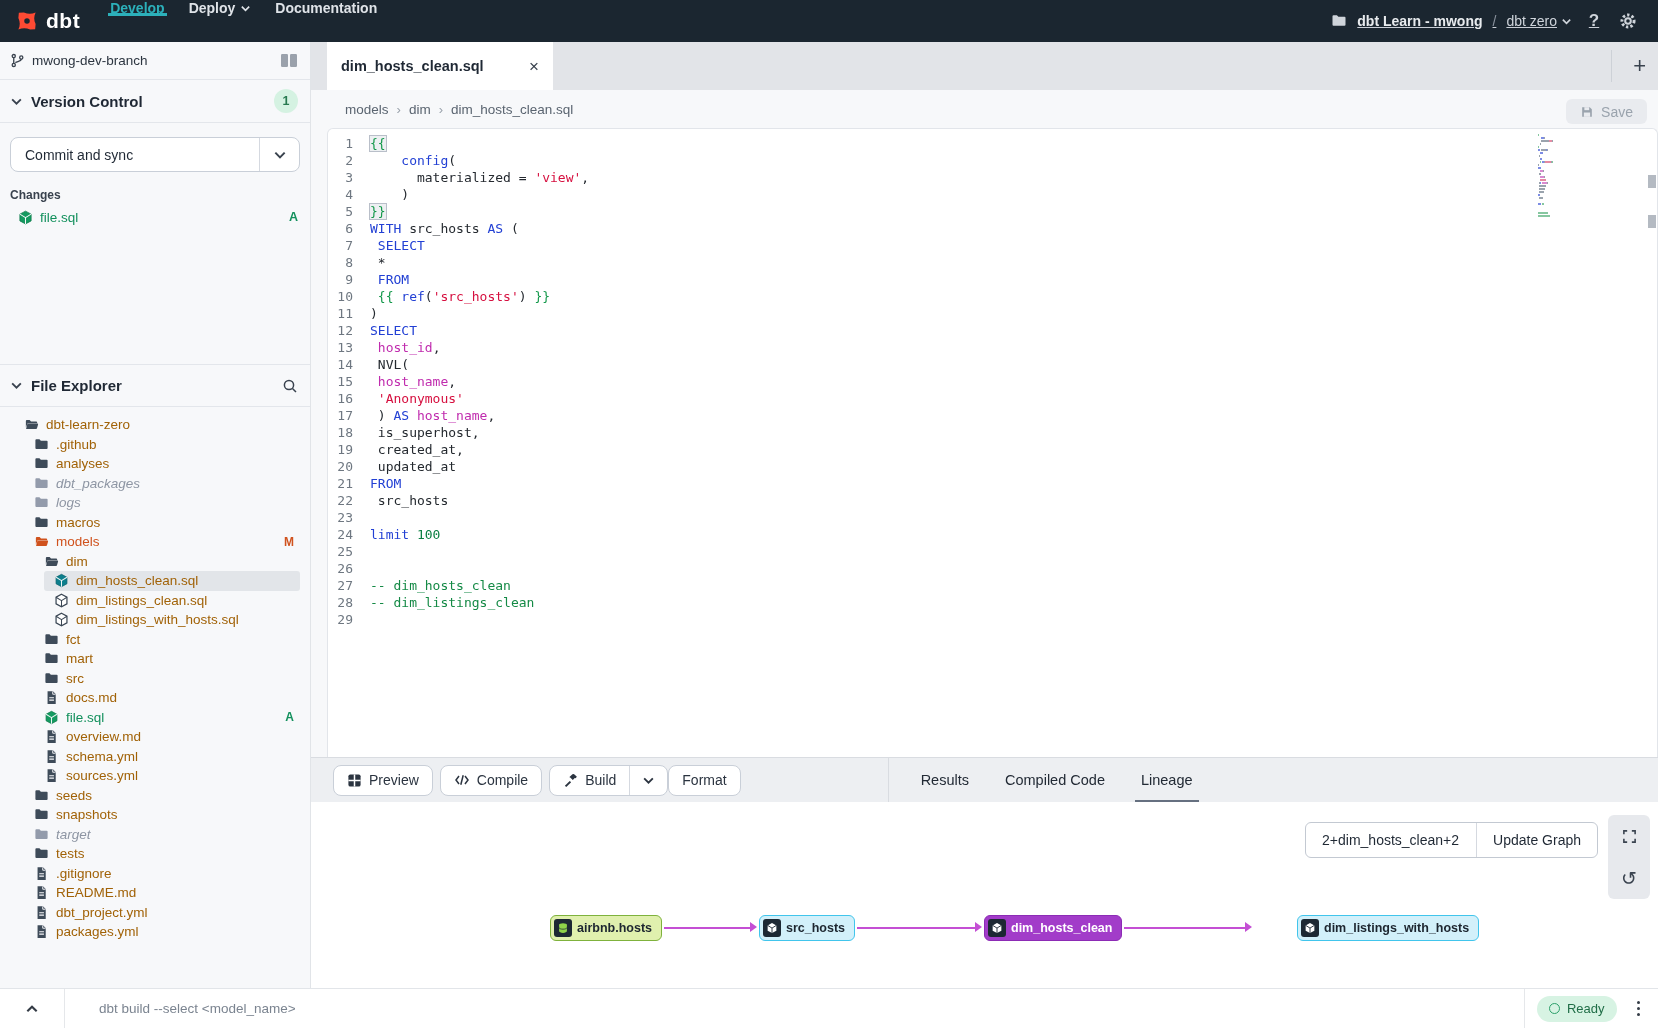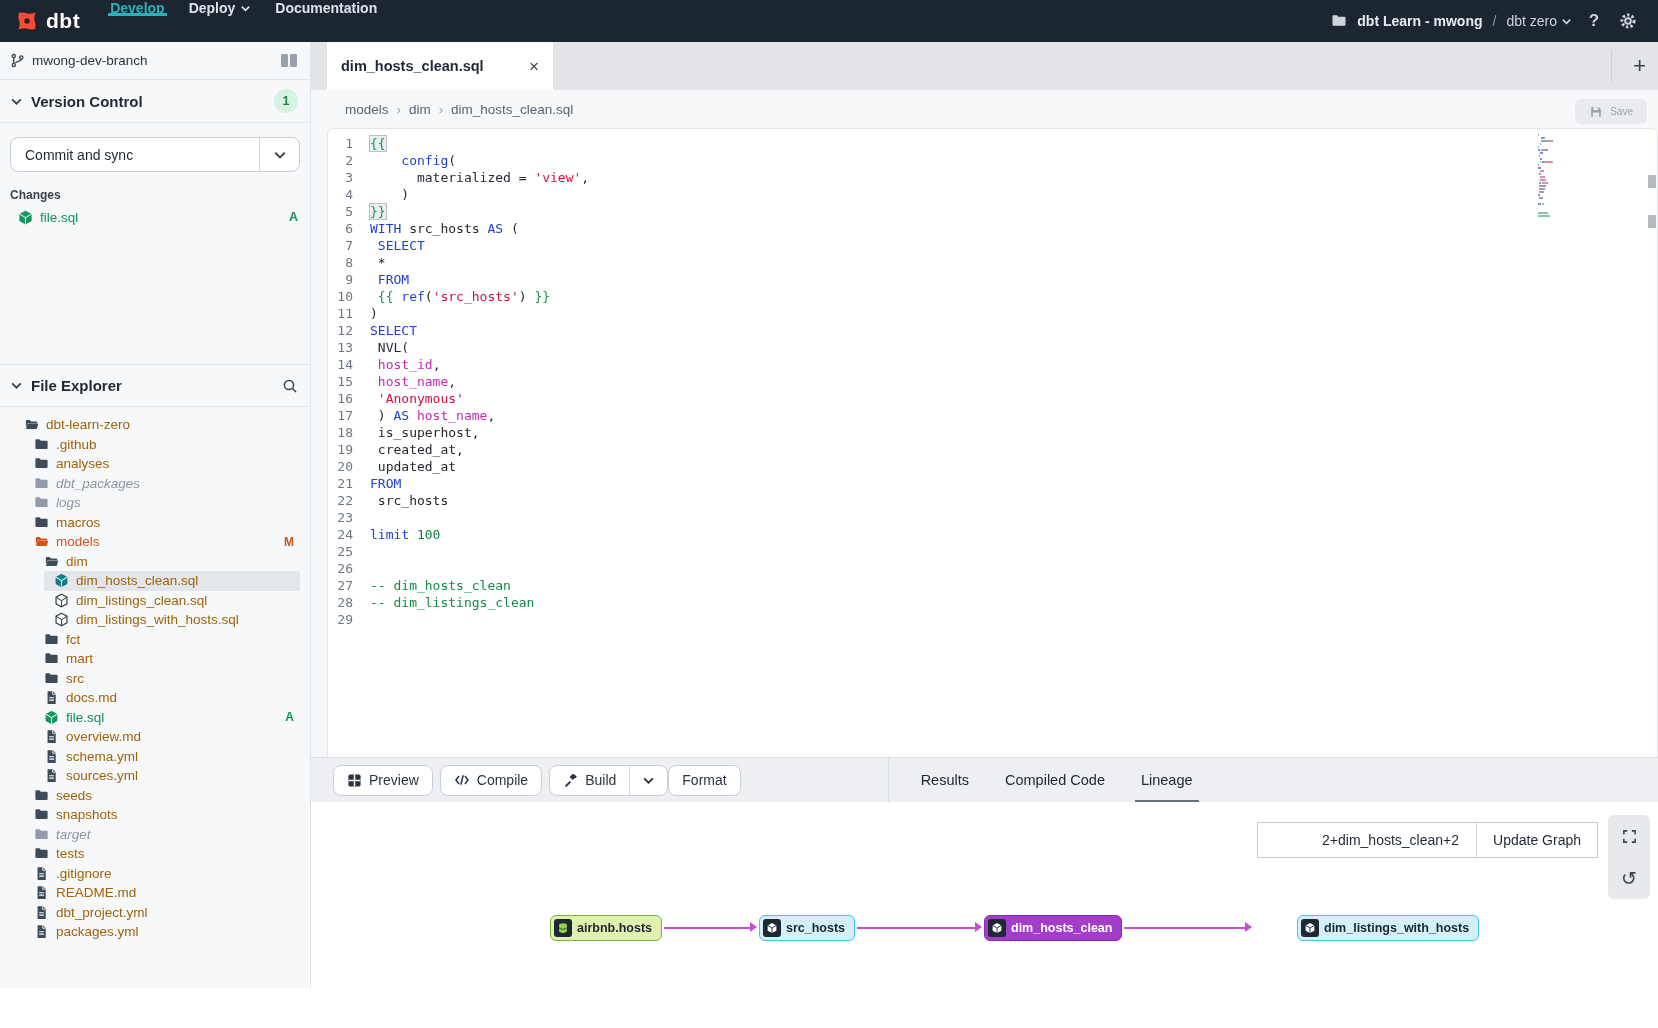--- a/index.html
+++ b/index.html
@@ -8,21 +8,21 @@
 
   
   .topnav { position:absolute; left:0; top:0; width:1658px; height:42px; background:#1b2630; display:flex; align-items:stretch; }
   .logo { display:flex; align-items:center; gap:6px; padding:0 18px 0 14px; }
   .logo-mark { width:26px; height:26px; }
   .logo-text { color:#fff; font-weight:bold; font-size:21px; letter-spacing:0.5px; }
   .nav-items { display:flex; align-items:flex-start; }
   .nav-item { display:flex; align-items:center; gap:5px; padding:0 12px; color:#dfe3e8; font-size:14px; font-weight:bold; cursor:pointer; position:relative; }
   .nav-item.active { color:#2cb0ba; }
   .nav-item.active::after { content:""; position:absolute; left:10px; right:10px; bottom:0; height:3px; background:#2cb0ba; }
-  .nav-right { margin-left:auto; display:flex; align-items:center; gap:10px; padding-right:18px; color:#c9ced6; font-size:14px; }
+  .nav-right { margin-left:auto; display:flex; align-items:center; gap:10px; padding-right:18px; color:#c9ced6; font-size:14px;text-decoration:underline; }
   .nav-project { color:#e8ebee; font-weight:bold; }
   .nav-slash { color:#8b939e; }
   .nav-env { color:#cfd4db; display:flex; align-items:center; gap:4px; }
   .icon-btn { display:flex; align-items:center; justify-content:center; width:24px; height:24px; cursor:pointer; }
 
   
   .sidebar { position:absolute; left:0; top:42px; width:311px; height:946px; background:#f7f8fa; border-right:1px solid #e1e4e8; font-size:13.5px; }
   .sb-row { display:flex; align-items:center; }
   .branch-row { height:38px; padding:0 12px 0 10px; border-bottom:1px solid #e3e6eb; color:#2c3540; gap:7px; }
   .branch-row .grow { flex:1; }
@@ -51,21 +51,21 @@
   .main { position:absolute; left:311px; top:42px; width:1347px; height:946px; background:#f7f8fa; }
   .tabbar { position:absolute; left:0; top:0; width:100%; height:48px; background:#e2e4e8; display:flex; align-items:stretch; }
   .tab { margin-left:16px; width:226px; background:#fff; display:flex; align-items:center; padding:0 14px; gap:10px; }
   .tab-title { flex:1; font-size:14.5px; font-weight:bold; color:#1f2834; }
   .tab-close { color:#39424e; font-size:17px; cursor:pointer; line-height:1; }
   .tab-plus { position:absolute; right:12px; top:0; height:48px; display:flex; align-items:center; color:#39424e; font-size:22px; cursor:pointer; }
   .tab-div { position:absolute; right:46px; top:8px; height:32px; width:1px; background:#cdd1d7; }
   .edheader { position:absolute; left:0; top:48px; width:100%; height:38px; display:flex; align-items:center; }
   .breadcrumb { display:flex; align-items:center; gap:8px; padding-left:34px; font-size:13.5px; color:#5a6470; }
   .bc-sep { color:#9aa2ac; font-size:13px; }
-  .save-btn { position:absolute; right:11px; top:9px; height:25px; padding:0 14px; background:#e9ebef; border-radius:6px; display:flex; align-items:center; gap:7px; color:#9aa3ad; font-size:10px; cursor:pointer; }
+  .save-btn { position:absolute; right:11px; top:9px; height:25px; padding:0 14px; background:#e9ebef; border-radius:6px; display:flex; align-items:center; gap:7px; color:#9aa3ad; font-size:14px; cursor:pointer; }
 
   .editor-panel { position:absolute; left:16px; top:86px; right:0; height:629px; background:#fff; border:1px solid #e2e5ea; border-bottom:none; border-radius:6px 6px 0 0; overflow:hidden; }
   .gutter { position:absolute; left:0; top:6px; width:34px; font-family:"DejaVu Sans Mono", monospace; font-size:13px; color:#6e7781; text-align:right; }
   .gutter div { height:17px; line-height:17px; padding-right:9px; }
   .codelines { position:absolute; left:42px; top:6px; right:130px; font-family:"DejaVu Sans Mono", monospace; font-size:13px; }
   .codelines div { height:17px; line-height:17px; white-space:pre; }
   .tk-pl{color:#24292f;} .tk-kw{color:#2240d4;} .tk-str{color:#d60f3f;} .tk-var{color:#c02cae;}
   .tk-com{color:#158a46;} .tk-num{color:#0b8043;} .tk-br{color:#13984a;}
   .tk-mb{color:#13984a; background:#edf0f2; outline:1px solid #b9bfc9;}
   .minimap { position:absolute; left:1210px; top:5px; width:30px; }
@@ -82,21 +82,21 @@
   .tb-split { display:flex; margin-left:7px; height:31px; border:1px solid #c9cfd8; border-radius:8px; background:#fff; overflow:hidden; }
   .tb-split .seg { display:flex; align-items:center; gap:7px; padding:0 13px; font-size:14px; color:#2b3440; cursor:pointer; }
   .tb-split .seg.caret { border-left:1px solid #d5d9e0; padding:0 12px; }
   .tb-divider { width:1px; height:45px; background:#d9dce1; margin-left:147px; }
   .res-tabs { display:flex; margin-left:14px; height:45px; }
   .res-tab { display:flex; align-items:center; padding:0 18px; font-size:14.5px; color:#222a35; cursor:pointer; position:relative; }
   .res-tab.active::after { content:""; position:absolute; left:12px; right:12px; bottom:0; height:3px; background:#667080; }
 
   
   .lineage { position:absolute; left:0; top:760px; width:100%; height:186px; background:#fff; }
-  .lin-group { position:absolute; right:60px; top:20px; height:36px; display:flex; border:1px solid #c3c9d2; border-radius:0; background:#fff; overflow:hidden;padding-left:48px; }
+  .lin-group { position:absolute; right:60px; top:20px; height:36px; display:flex; border:1px solid #c3c9d2; border-radius:6px; background:#fff; overflow:hidden; }
   .lin-input { display:flex; align-items:center; padding:0 16px; font-size:14px; color:#1f2834; min-width:170px; }
   .lin-update { display:flex; align-items:center; padding:0 16px; font-size:14px; color:#1f2834; border-left:1px solid #d5d9e0; cursor:pointer; }
   .lin-rail { position:absolute; right:8px; top:13px; width:42px; height:84px; background:#e7e9ed; border-radius:6px; display:flex; flex-direction:column; align-items:center; justify-content:space-around; }
   .lin-rail .icon-btn { color:#3b4450; }
   .lin-node { position:absolute; top:113px; height:26px; display:flex; align-items:center; gap:5px; padding:0 9px 0 3px; border-radius:6px; border:1.5px solid; font-size:12.5px; font-weight:bold; cursor:pointer; white-space:nowrap; }
   .lin-node .nic { width:18px; height:18px; background:#1d2833; border-radius:3px; display:flex; align-items:center; justify-content:center; flex:none; }
   .ln-green { background:#e0f0ae; border-color:#7fb23c; color:#1d2630; }
   .ln-cyan { background:#d2f0fa; border-color:#41c5ec; color:#1d2630; }
   .ln-purple { background:#a23cc9; border-color:#8c2bb5; color:#fff; }
   .lin-edge { position:absolute; height:2px; background:#c44fd4; top:125px; }
@@ -531,22 +531,22 @@
           <div><span class="tk-pl">      materialized = </span><span class="tk-str">'view'</span><span class="tk-pl">,</span></div>
           <div><span class="tk-pl">    )</span></div>
           <div><span class="tk-mb">}}</span></div>
           <div><span class="tk-kw">WITH</span><span class="tk-pl"> src_hosts </span><span class="tk-kw">AS</span><span class="tk-pl"> (</span></div>
           <div><span class="tk-pl"> </span><span class="tk-kw">SELECT</span></div>
           <div><span class="tk-pl"> *</span></div>
           <div><span class="tk-pl"> </span><span class="tk-kw">FROM</span></div>
           <div><span class="tk-pl"> </span><span class="tk-br">{{</span><span class="tk-pl"> </span><span class="tk-kw">ref</span><span class="tk-pl">(</span><span class="tk-str">'src_hosts'</span><span class="tk-pl">) </span><span class="tk-br">}}</span></div>
           <div><span class="tk-pl">)</span></div>
           <div><span class="tk-kw">SELECT</span></div>
+          <div><span class="tk-pl"> </span><span class="tk-var">host_id</span><span class="tk-pl">,</span></div>
           <div><span class="tk-pl"> NVL(</span></div>
-          <div><span class="tk-pl"> </span><span class="tk-var">host_id</span><span class="tk-pl">,</span></div>
           <div><span class="tk-pl"> </span><span class="tk-var">host_name</span><span class="tk-pl">,</span></div>
           <div><span class="tk-pl"> </span><span class="tk-str">'Anonymous'</span></div>
           <div><span class="tk-pl"> ) </span><span class="tk-kw">AS</span><span class="tk-pl"> </span><span class="tk-var">host_name</span><span class="tk-pl">,</span></div>
           <div><span class="tk-pl"> is_superhost,</span></div>
           <div><span class="tk-pl"> created_at,</span></div>
           <div><span class="tk-pl"> updated_at</span></div>
           <div><span class="tk-kw">FROM</span></div>
           <div><span class="tk-pl"> src_hosts</span></div>
           <div></div>
           <div><span class="tk-kw">limit</span><span class="tk-pl"> </span><span class="tk-num">100</span></div>
@@ -690,13 +690,33 @@
         </div>
         <div class="lin-edge" style="left: 353px; width: 87px;"></div>
         <div class="lin-arrow" style="left: 439px;"></div>
         <div class="lin-edge" style="left: 546px; width: 119px;"></div>
         <div class="lin-arrow" style="left: 664px;"></div>
         <div class="lin-edge" style="left: 813px; width: 122px;"></div>
         <div class="lin-arrow" style="left: 934px;"></div>
       </div>
   </div>
 
+  <div class="statusbar">
+    <span class="sb-chevron">
+      <svg width="14" height="14" viewBox="0 0 12 12">
+          <path d="M2 8l4-4 4 4" fill="none" stroke="#343c46" stroke-width="1.8"></path>
+        </svg>
+    </span>
+    <span class="sb-vdiv"></span>
+    <span class="cmd-input">dbt build --select &lt;model_name&gt;</span>
+    <span class="ready-wrap">
+      <span class="ready-pill">
+        <span class="ready-dot"></span>
+        <span>Ready</span>
+      </span>
+      <span class="kebab">
+          <span></span>
+          <span></span>
+          <span></span>
+        </span>
+    </span>
+  </div>
 </div>
 
 </body></html>

